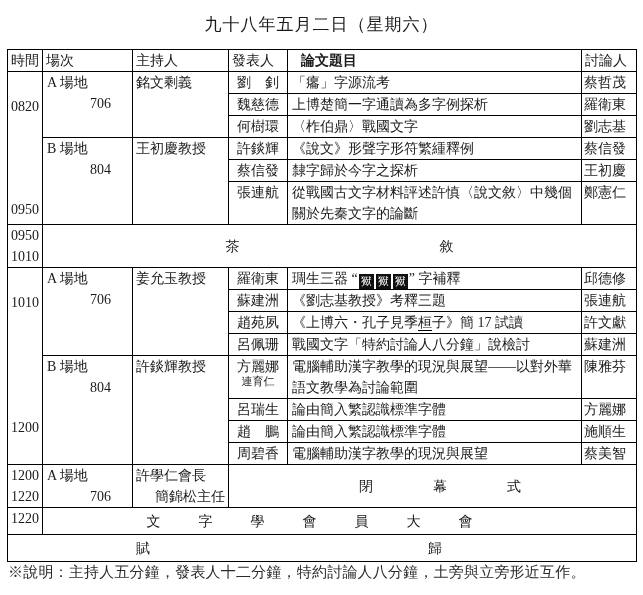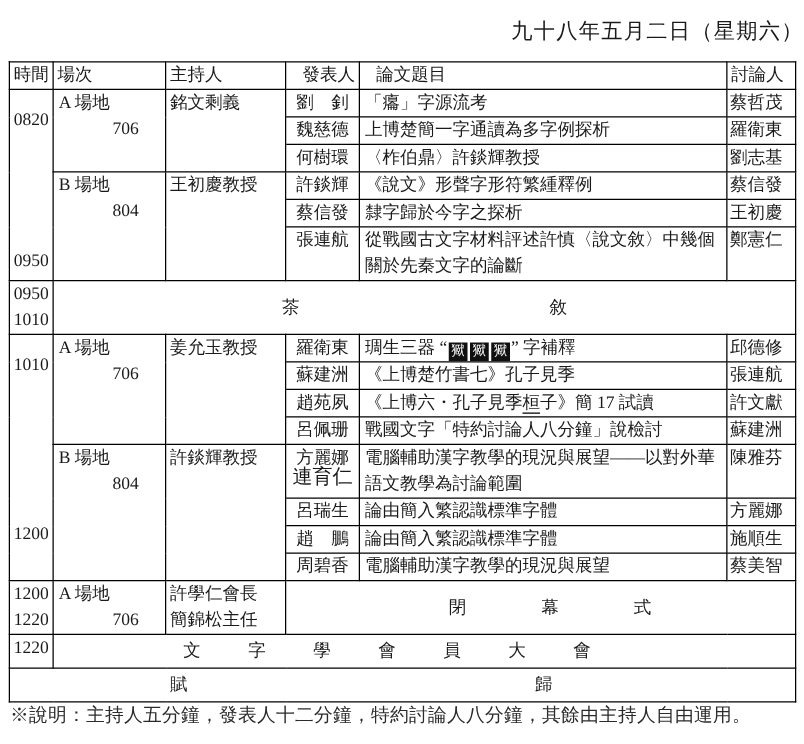--- a/index.html
+++ b/index.html
@@ -2,50 +2,50 @@
 <html><head>
 <meta charset="utf-8">
 <style>
   html,body{margin:0;padding:0;}
   body{
     width:643px;height:595px;background:#ffffff;color:#1a1a1a;
     font-family:"Liberation Serif","DejaVu Serif",serif;
     position:relative;overflow:hidden;
   }
   .title{
-    text-align:right;font-size:17px;padding-top:13px;letter-spacing:1px;
+    text-align:center;font-size:17px;padding-top:13px;letter-spacing:1px;
   }
   table.sched{
     border-collapse:collapse;table-layout:fixed;
     margin:13px 0 0 7px;width:629px;
   }
   col.c-time{width:35px}
   col.c-venue{width:90px}
   col.c-chair{width:96px}
   col.c-pres{width:59px}
   col.c-title{width:294px}
   col.c-disc{width:55px}
   td{
     border:1px solid #000;font-size:14px;line-height:21px;
     padding:0 3px;vertical-align:top;overflow:hidden;
   }
-  td.hdr-time,td.hdr-pres{text-align:right;}
-  td.hdr-title{padding-left:13px;}
+  td.hdr-time,td.hdr-pres{text-align:left;}
+  td.hdr-title{padding-left:13px;font-weight:bold;}
   td.pres{text-align:center;padding:0 1px;}
   td.disc{padding-left:2px;}
   td.ttl{padding-left:4px;margin-left:44px;}
   td.time-cell{position:relative;text-align:center;padding:0;}
-  .time-top{display:block;margin-top:14px;}
+  .time-top{display:block;margin-top:24px;}
   .time-bot{position:absolute;bottom:4px;left:0;right:0;text-align:center;}
   .time-bot.raised{bottom:26px;}
   .time-stack span{display:block;text-align:center;}
   .venue-name{display:block;padding-left:1px;}
   .venue-room{display:block;text-align:right;padding-right:18px;}
-  .chair2{display:block;}
-  .two-line-pres .p2{display:block;font-size:16px;line-height:15px;margin-top:-3px;}
+  .chair2{display:block;margin-left:19px;}
+  .two-line-pres .p2{display:block;font-size:11px;line-height:15px;margin-top:-3px;}
   .spread{display:flex;align-items:center;}
   .tea-cell{justify-content:center;gap:200px;height:42px;}
   .closing-cell{justify-content:center;gap:60px;padding-left:15px;height:42px;}
   .assembly-cell{justify-content:center;gap:38px;padding-right:60px;height:26px;}
   .dismiss-cell{height:26px;}
   .dismiss-cell .d1{margin-left:125px;}
   .dismiss-cell .d2{margin-left:278px;}
   .glyph-box{
     display:inline-block;width:15px;height:15px;background:#101010;color:#fdfdfd;
     font-size:11px;line-height:15px;text-align:center;vertical-align:-2px;margin:0 1px;
@@ -95,21 +95,21 @@
     <td class="ttl">「癟」字源流考</td>
     <td class="disc">蔡哲茂</td>
   </tr>
   <tr>
     <td class="pres">魏慈德</td>
     <td class="ttl">上博楚簡一字通讀為多字例探析</td>
     <td class="disc">羅衛東</td>
   </tr>
   <tr>
     <td class="pres">何樹環</td>
-    <td class="ttl">〈柞伯鼎〉許錟輝教授</td>
+    <td class="ttl">〈柞伯鼎〉戰國文字</td>
     <td class="disc">劉志基</td>
   </tr>
 
   <tr>
     <td rowspan="3">
       <span class="venue-name">B 場地</span>
       <span class="venue-room">804</span>
     </td>
     <td rowspan="3">王初慶教授</td>
     <td class="pres">許錟輝</td>
@@ -151,21 +151,21 @@
       <span class="venue-name">A 場地</span>
       <span class="venue-room">706</span>
     </td>
     <td rowspan="4">姜允玉教授</td>
     <td class="pres">羅衛東</td>
     <td class="ttl"><span>琱生三器 “</span><span class="glyph-box">㺇</span><span class="glyph-box">㺇</span><span class="glyph-box">㺇</span><span>” 字補釋</span></td>
     <td class="disc">邱德修</td>
   </tr>
   <tr>
     <td class="pres">蘇建洲</td>
-    <td class="ttl">《上博楚竹書七》孔子見季</td>
+    <td class="ttl">《劉志基教授》考釋三題</td>
     <td class="disc">張連航</td>
   </tr>
   <tr>
     <td class="pres">趙苑夙</td>
     <td class="ttl"><span>《上博六・孔子見季</span><span class="uline">桓</span><span>子》簡 17 試讀</span></td>
     <td class="disc">許文獻</td>
   </tr>
   <tr>
     <td class="pres">呂佩珊</td>
     <td class="ttl">戰國文字「特約討論人八分鐘」說檢討</td>
@@ -248,13 +248,13 @@
     <td colspan="6">
       <div class="spread dismiss-cell">
         <span class="d1">賦</span>
         <span class="d2">歸</span>
       </div>
     </td>
   </tr>
 </tbody>
   </table>
 
-<div class="footnote">※說明：主持人五分鐘，發表人十二分鐘，特約討論人八分鐘，其餘由主持人自由運用。</div>
+<div class="footnote">※說明：主持人五分鐘，發表人十二分鐘，特約討論人八分鐘，土旁與立旁形近互作。</div>
 
 </body></html>

